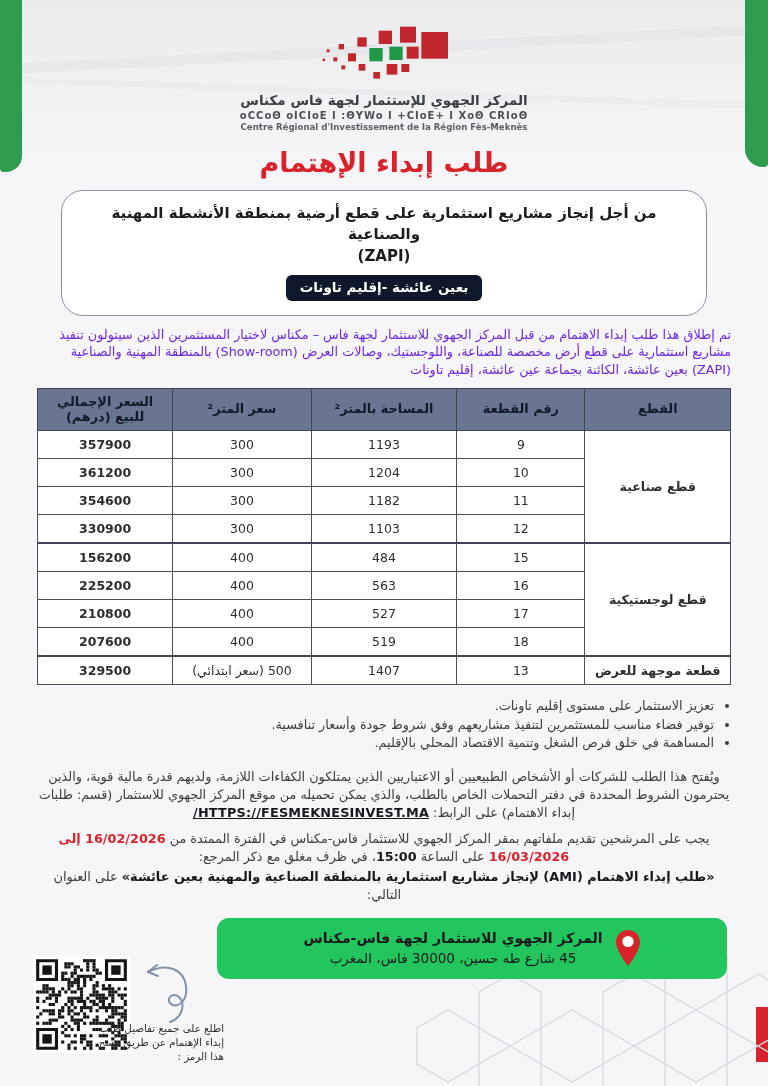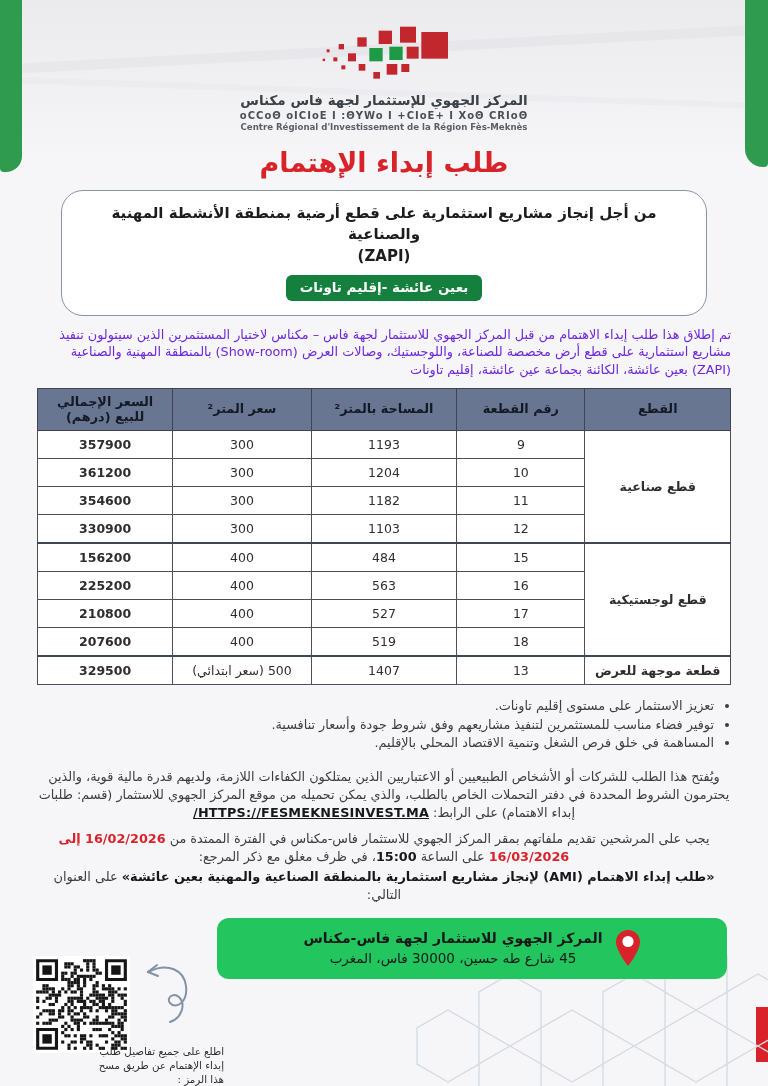--- a/index.html
+++ b/index.html
@@ -21,21 +21,21 @@
   .content{position:relative;padding:24px 37px 0;}
   .logo-wrap{text-align:center;}
   .logo-svg{display:block;margin:0 auto;}
   .org-ar{font-size:13.5px;font-weight:700;color:#3c4047;margin-top:4px;line-height:1.25;}
   .org-tif{font-size:10px;font-weight:700;color:#4a4e55;letter-spacing:1px;direction:ltr;line-height:1.3;}
   .org-fr{font-size:8.6px;font-weight:700;color:#5a5e66;direction:ltr;line-height:1.3;}
   .doc-title{margin:15px 0 0;font-size:27px;font-weight:700;color:#D8232A;text-align:center;line-height:1.1;}
   .subtitle-card{width:604px;margin:12px auto 0;background:#fff;border:1.6px solid #8A93A6;border-radius:22px;
     padding:12px 20px 14px;text-align:center;}
   .subtitle-l1,.subtitle-l2{font-size:15px;font-weight:700;color:#1c1c1c;line-height:1.45;}
-  .badge{display:inline-block;margin-top:7px;background:#15803d;color:#fff;font-weight:700;font-size:13.5px;
+  .badge{display:inline-block;margin-top:7px;background:#0f172a;color:#fff;font-weight:700;font-size:13.5px;
     padding:4px 14px;border-radius:6px;line-height:1.3;}
   .intro{width:694px;margin:10px auto 0;font-size:12.8px;line-height:1.38;color:#6d28d9;text-align:right;}
   
   table.plots{width:694px;margin:9px auto 0;border-collapse:collapse;background:#fff;}
   table.plots th{background:#687691;color:#141927;font-size:12.8px;font-weight:700;padding:5px 4px;
     border:1px solid #3f4551;line-height:1.25;text-align:center;}
   table.plots td{background:#fff;font-size:12.5px;color:#2e2e2e;text-align:center;padding:6px 4px;border:1px solid #4a4f5a;}
   td.total{font-weight:700;color:#111;}
   td.group{font-weight:700;font-size:13px;color:#111;}
   tr.sep td{border-top:2.2px solid #3f4551;}
@@ -56,21 +56,21 @@
   .address-card{width:478px;margin:13px 4px 0 auto;background:#22c55e;border-radius:12px;padding:11px 16px;
     display:flex;align-items:center;justify-content:center;gap:12px;}
   .address-text{text-align:center;}
   .address-l1{font-size:14px;font-weight:700;color:#17181c;line-height:1.4;}
   .address-l2{font-size:13.5px;color:#17181c;line-height:1.4;}
   
   .qr-box{position:absolute;left:33px;top:956px;width:97px;height:97px;background:#fff;}
   .qr-box svg{display:block;width:97px;height:97px;}
   .arrow-doodle{position:absolute;left:140px;top:960px;width:58px;height:64px;}
   .qr-note{position:absolute;left:98px;top:1022px;width:126px;font-size:10.3px;line-height:1.35;
-    text-align:right;color:#2e2e2e;margin-top:23px;}
+    text-align:right;color:#2e2e2e;}
 </style>
 </head>
 <body>
 
 <div class="page">
 
   <div class="bg-top"></div>
   <div class="beam1"></div>
   <div class="beam2"></div>
   <div class="green-bar-left"></div>

